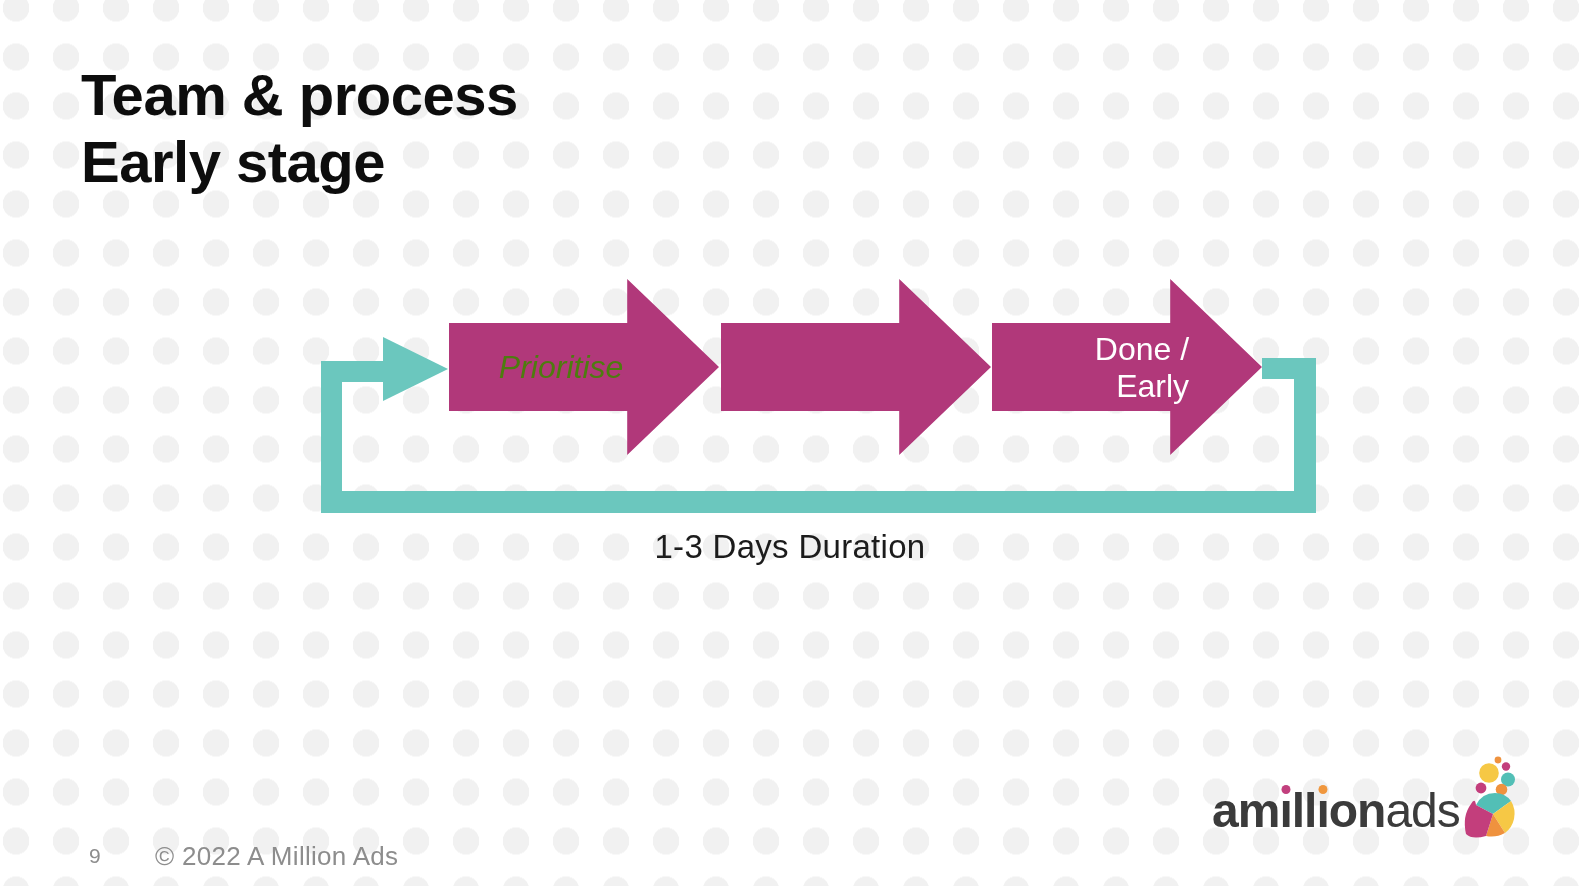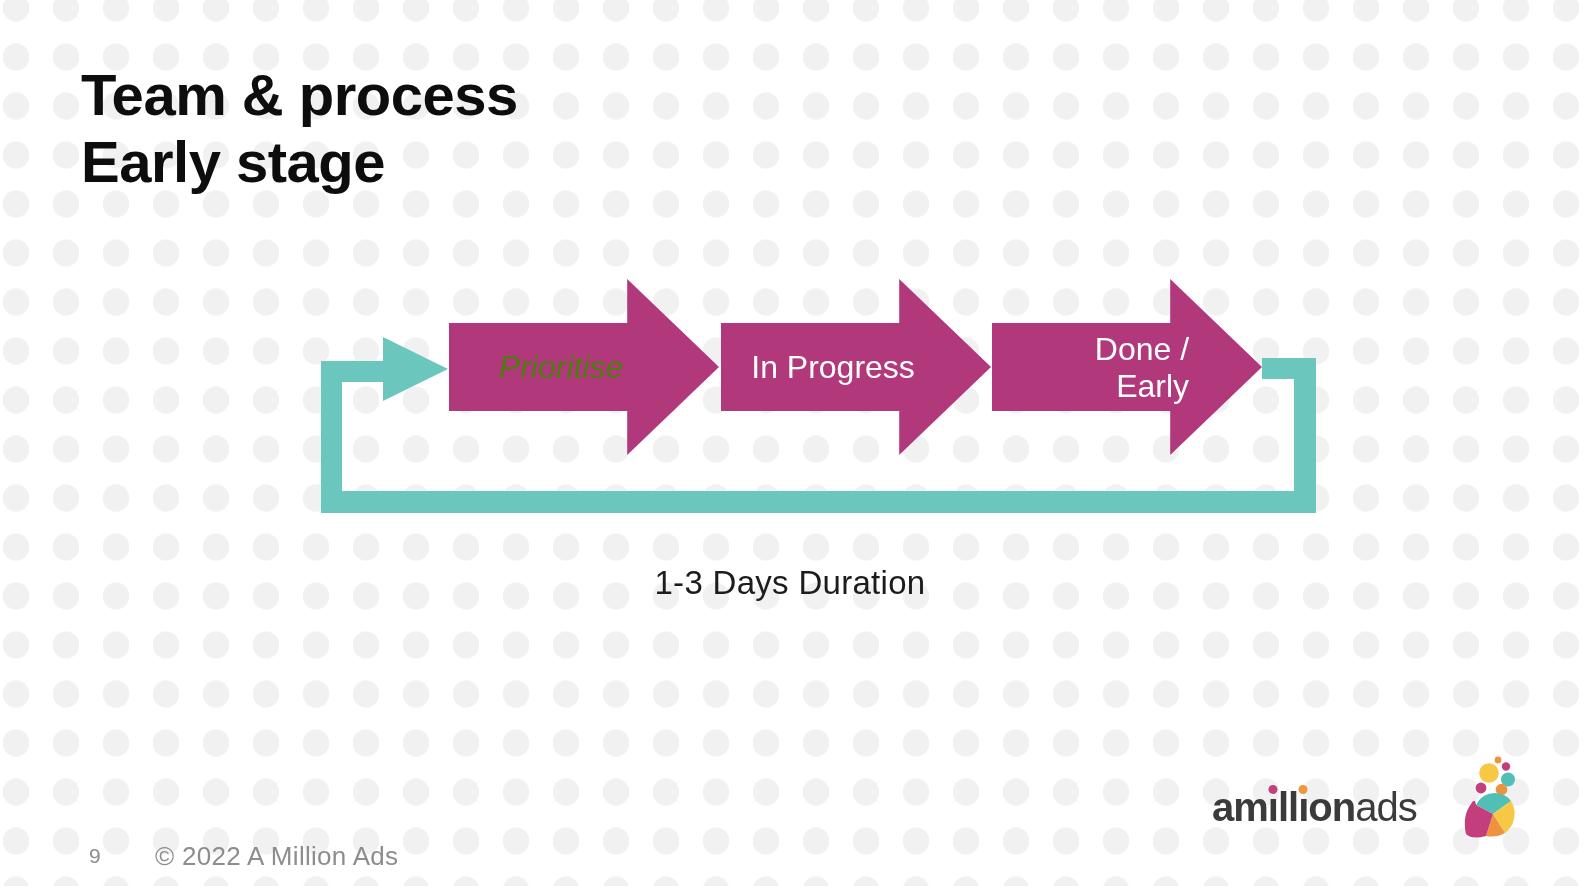--- a/index.html
+++ b/index.html
@@ -32,29 +32,29 @@
     clip-path:polygon(0 25%,66% 25%,66% 0,100% 50%,66% 100%,66% 75%,0 75%);
   }
   .arrow .label{
     position:absolute;left:10%;top:25%;width:63%;height:51%;
     display:flex;flex-direction:column;align-items:center;justify-content:center;
     font-size:32px;line-height:37px;font-weight:400;text-align:center;color:#fff;
   }
 
   .caption{
     position:absolute;left:470px;top:528px;width:640px;text-align:center;
-    font-size:33px;font-weight:500;color:#1c1c1c;letter-spacing:0.3px;margin-top:36px;
+    font-size:33px;font-weight:500;color:#1c1c1c;letter-spacing:0.3px;
   }
 
   .page-number{position:absolute;left:89px;top:845px;font-size:21px;line-height:21px;color:#8d8d8d}
   .copyright{position:absolute;left:155px;top:846px;font-size:26px;line-height:20px;color:#8d8d8d;letter-spacing:0.3px}
 
   
   .logo-text{
-    position:absolute;left:1212px;top:787px;font-size:40px;line-height:1;
+    position:absolute;left:1212px;top:787px;font-size:48px;line-height:1;
     color:#3b3b3b;letter-spacing:-1px;white-space:nowrap;
   }
   .logo-text .b{font-weight:700}
   .logo-text .l{font-weight:300}
   .logo-i{position:relative;display:inline-block;font-weight:700}
   .logo-i .idot{
     position:absolute;top:-2px;left:50%;transform:translateX(-50%);
     width:9px;height:9px;border-radius:50%;
   }
   .logo-mark{position:absolute;left:1461px;top:747px;width:66px;height:94px}
@@ -78,23 +78,20 @@
 
   <div class="arrow" style="left:449px">
     <div class="shape" style="background-color: rgb(177, 56, 122);"></div>
     <div class="label" style="color: #4d7c0f; font-style: italic;">
       <span>Prioritise</span>
     </div>
   </div>
 
   <div class="arrow" style="left:721px">
     <div class="shape" style="background-color: rgb(177, 56, 122);"></div>
-    <div class="label" style="color: rgb(255, 255, 255);">
-      <span>In Progress</span>
-    </div>
   </div>
 
   <div class="arrow" style="left:992px">
     <div class="shape" style="background-color: rgb(177, 56, 122);"></div>
     <div class="label" style="color: rgb(255, 255, 255); align-items: flex-end;">
       <span>Done /</span>
       <span>Early</span>
     </div>
   </div>
 </div>

